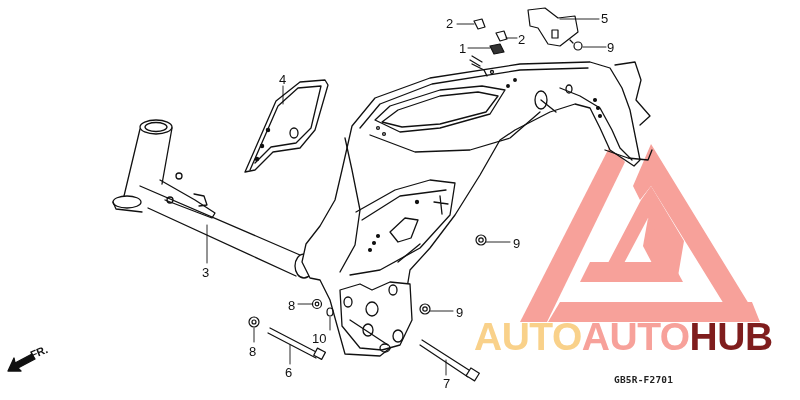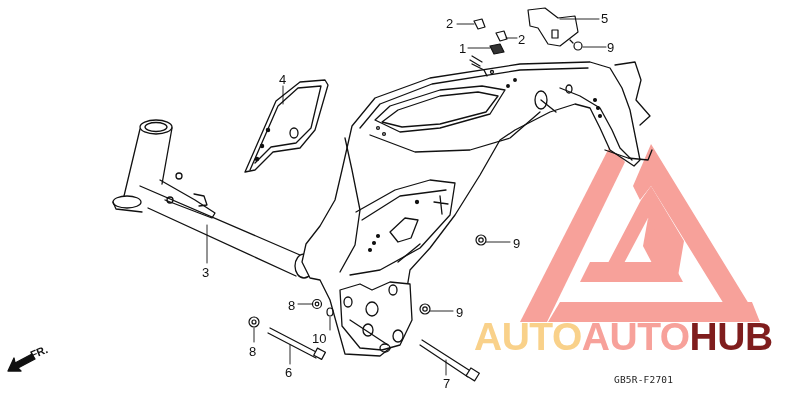--- a/index.html
+++ b/index.html
@@ -3,21 +3,21 @@
   <meta charset="utf-8">
   <style>
     html, body { margin: 0; padding: 0; background: #ffffff; }
     body { width: 800px; height: 400px; overflow: hidden; position: relative;
            font-family: "Liberation Sans", sans-serif; }
     #stage { position: absolute; left: 0; top: 0; width: 800px; height: 400px; }
     svg { position: absolute; left: 0; top: 0; }
     .callout { position: absolute; font-family: "Liberation Sans", sans-serif;
                font-size: 13px; color: #111; line-height: 13px; }
     .code { position: absolute; left: 614px; top: 374px; font-family: "DejaVu Sans Mono", monospace;
-            font-size: 9.5px; font-weight: normal; color: #222; letter-spacing: 0.2px; }
+            font-size: 9.5px; font-weight: bold; color: #222; letter-spacing: 0.2px; }
     .fr { position: absolute; left: 30px; top: 346px; font-family: "Liberation Sans", sans-serif;
           font-size: 11px; font-weight: bold; color: #111; transform: rotate(-22deg); }
     .brand { position: absolute; left: 474px; top: 317px; font-family: "Liberation Sans", sans-serif;
              font-weight: bold; font-size: 39px; letter-spacing: -0.5px; line-height: 40px; white-space: nowrap; }
     .brand span { display: inline-block; }
   </style>
 </head>
 <body>
 
 <div id="stage">

